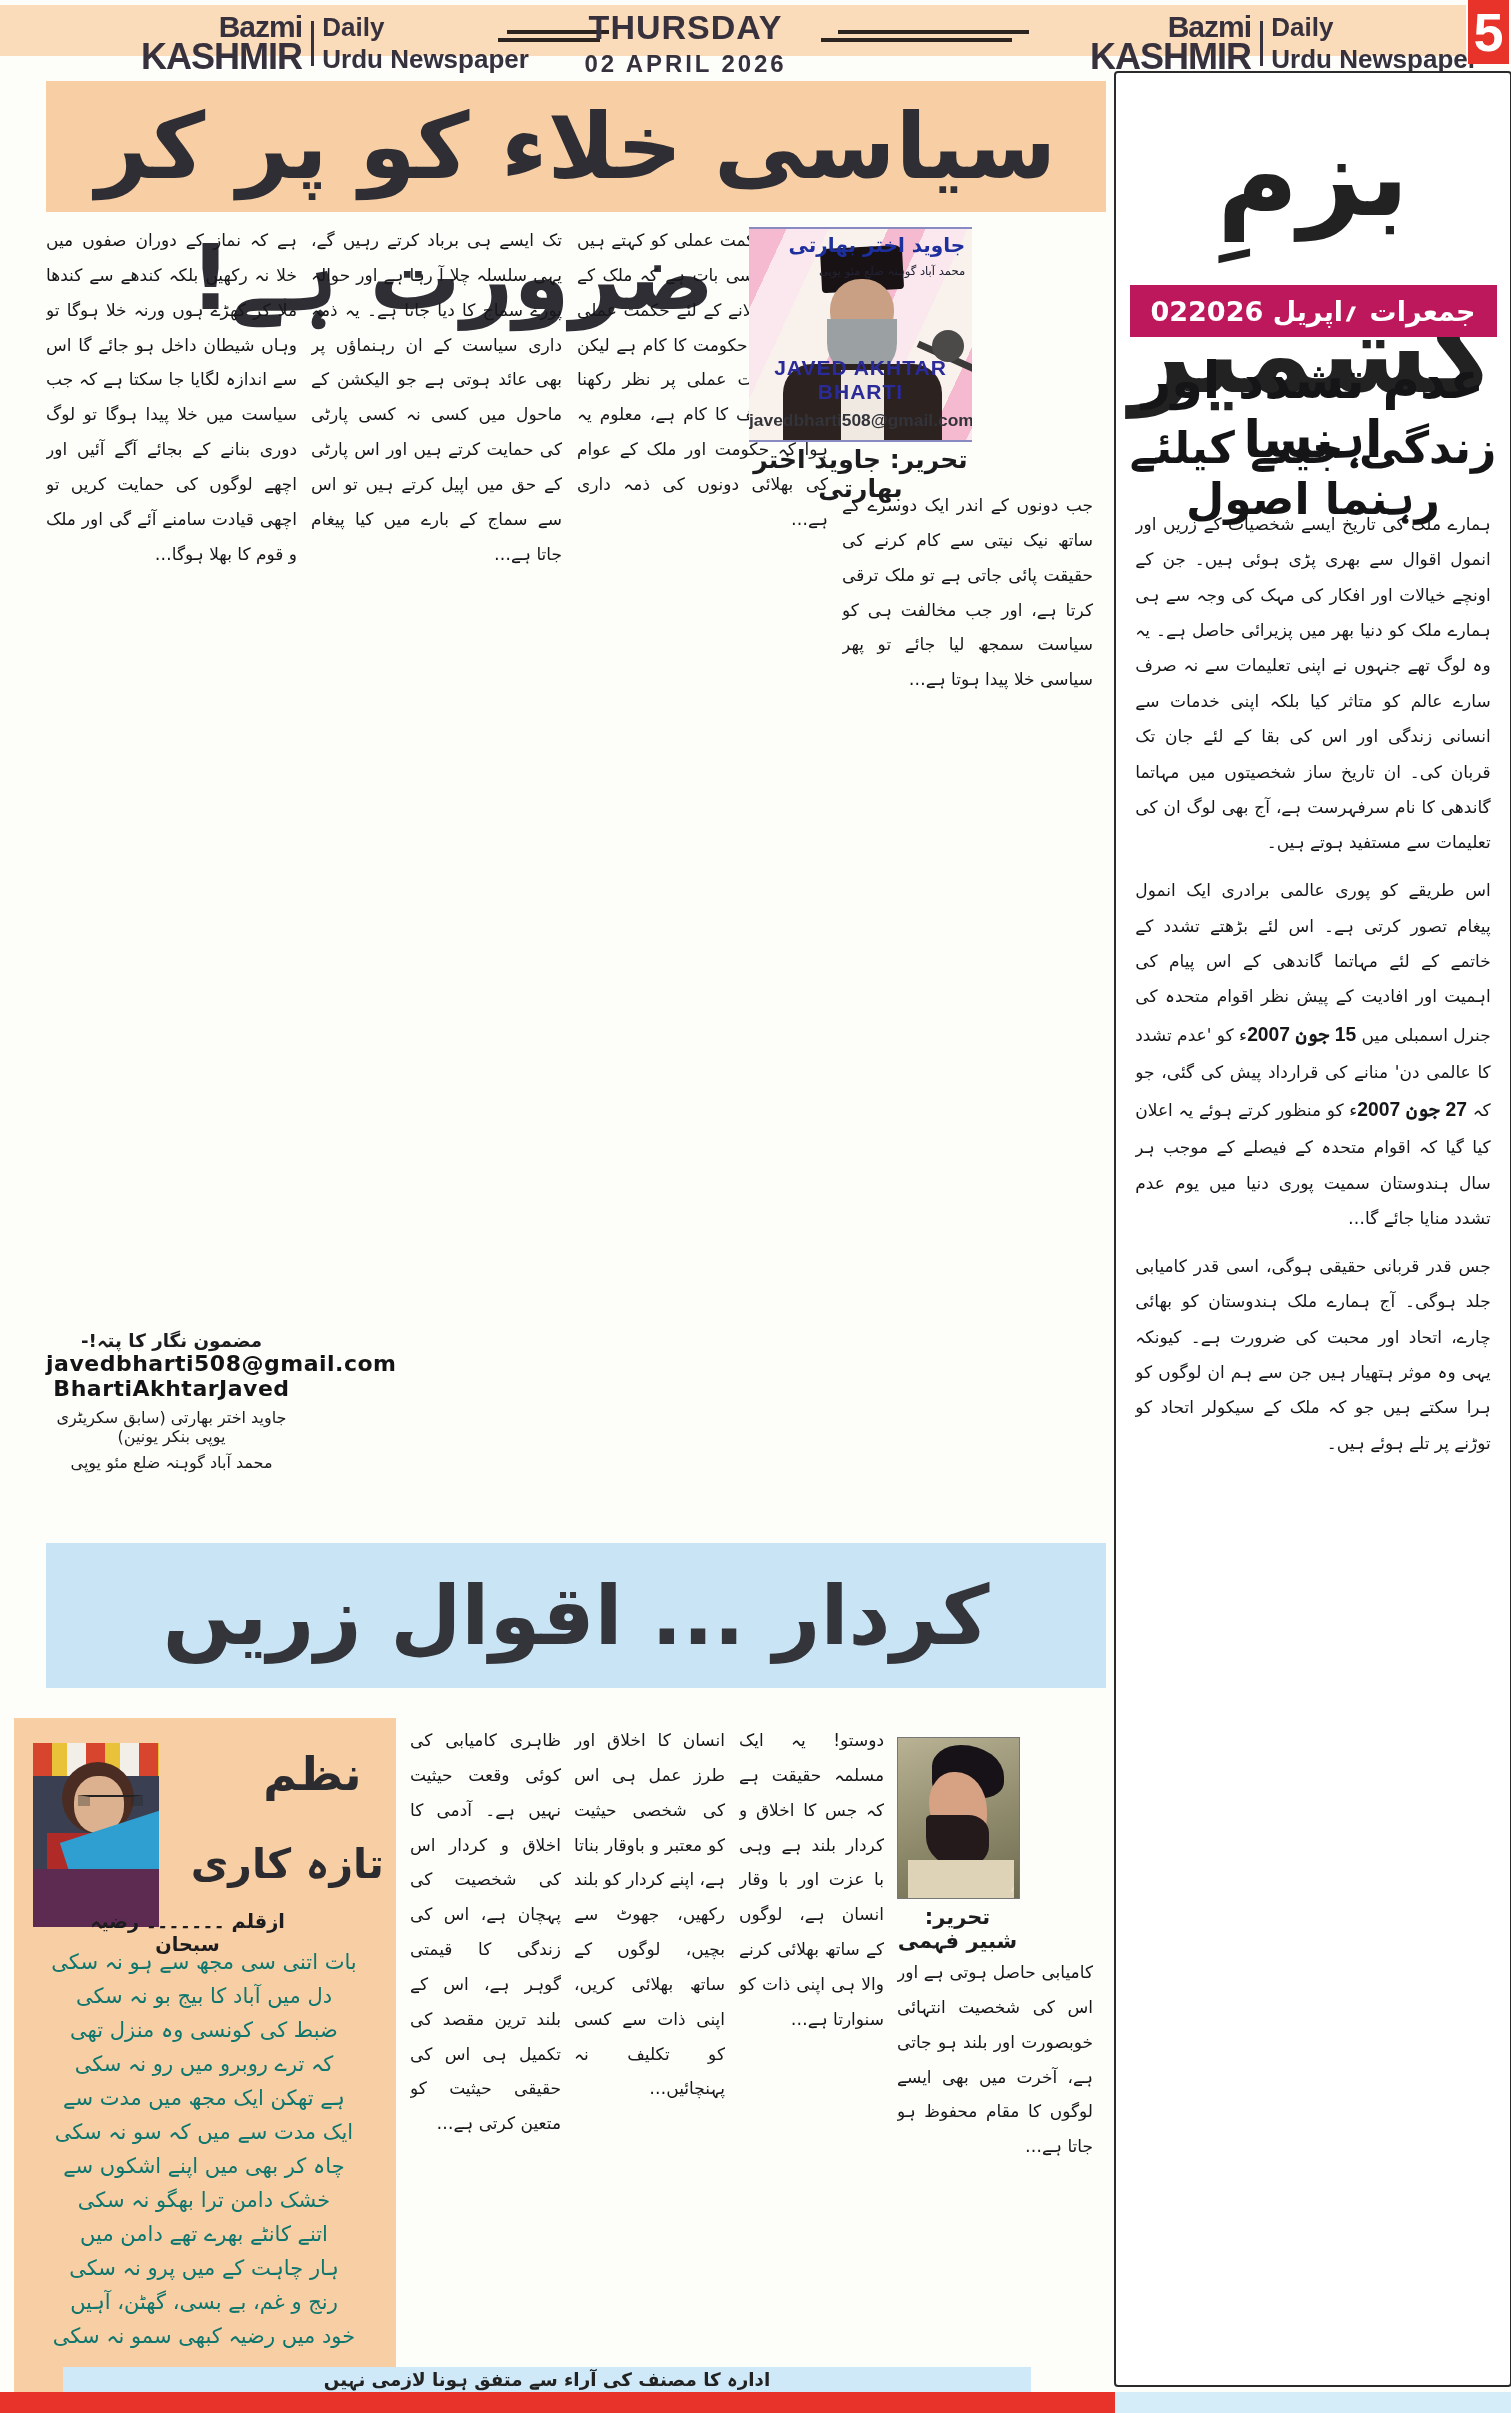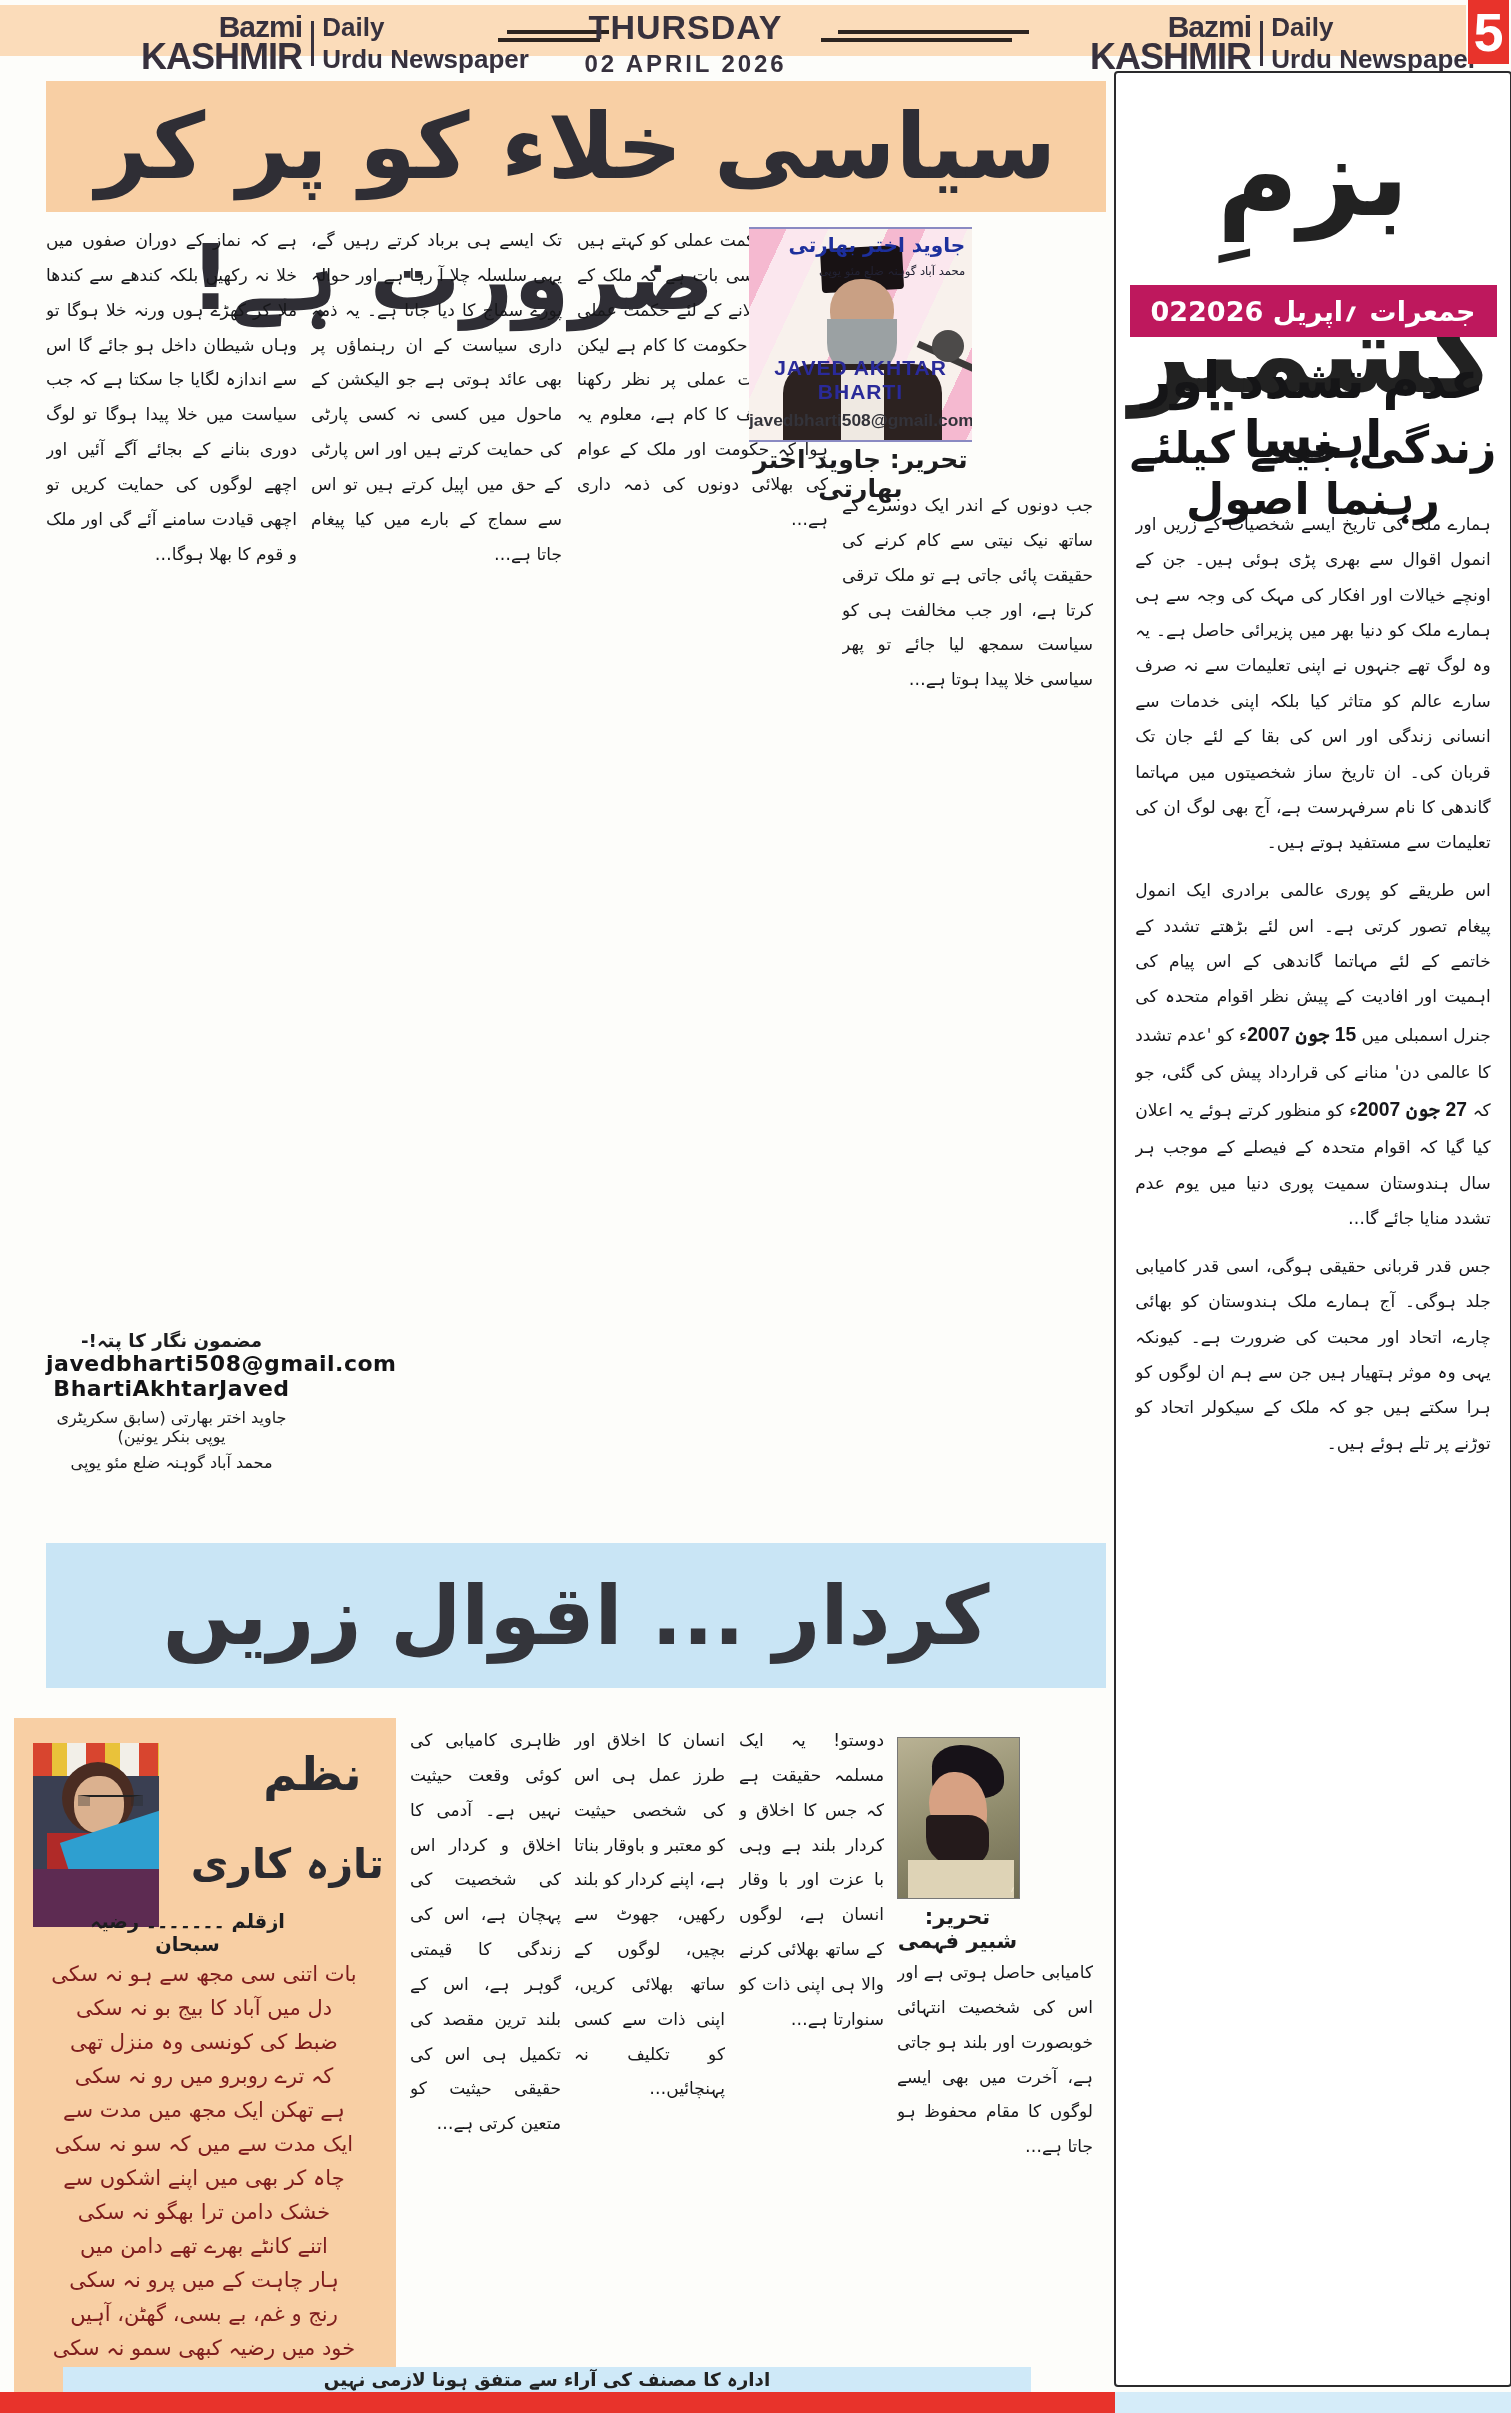--- a/index.html
+++ b/index.html
@@ -93,21 +93,21 @@
   #poet-photo .hair{position:absolute;left:29px;top:19.3px;width:72px;height:72px;background:#4a2c22;border-radius:50%;}
   #poet-photo .face{position:absolute;left:41px;top:33px;width:50px;height:57px;background:#dbb18f;border-radius:46%;}
   #poet-photo .glasses{position:absolute;left:45px;top:52px;width:41px;height:8.7px;
      border-top:2.4px solid #222;border-left:12.6px solid rgba(40,40,40,.35);border-right:12.6px solid rgba(40,40,40,.35);}
   #poet-photo .blouse{position:absolute;left:14.5px;top:90px;width:58px;height:58px;background:#b02a28;}
   #poet-photo .saree{position:absolute;left:34px;top:82px;width:106px;height:63px;background:#2e9fd0;transform:rotate(-18deg);}
   #poet-photo .skirt{position:absolute;left:0px;top:126px;width:126px;height:58px;background:#5d2b52;}
   #poem-label{position:absolute;right:34px;top:29px;font-size:46px;font-weight:bold;color:#2b2b30;}
   #poem-title{position:absolute;right:11.6px;top:122px;font-size:41px;font-weight:bold;color:#2b2b30;}
   #poem-byline{position:absolute;left:58px;top:192px;width:232px;font-size:19.3px;font-weight:bold;}
-  #poem-lines{position:absolute;left:14.5px;top:227px;width:352px;font-size:21px;line-height:34px;color:#7f1d1d;margin-top:12px;}
+  #poem-lines{position:absolute;left:14.5px;top:227px;width:352px;font-size:21px;line-height:34px;color:#0f766e;}
 
   
   #q-col1{left:410px;top:1723px;width:151px;height:632px;overflow:hidden;}
   #q-col2{left:574px;top:1723px;width:151px;height:632px;overflow:hidden;}
   #q-col3{left:739px;top:1723px;width:145px;height:632px;overflow:hidden;}
   #subject-photo{left:897px;top:1737px;width:121px;height:160px;
      background:linear-gradient(160deg,#b9b294 0%,#8e8a6b 55%,#6f6b52 100%);overflow:hidden;border:1px solid #777;}
   #subject-photo .hair{position:absolute;left:34px;top:6.8px;width:72px;height:53px;background:#171218;border-radius:40% 60% 30% 30%;}
   #subject-photo .face{position:absolute;left:31px;top:34px;width:58px;height:72px;background:#d7a183;border-radius:44% 56% 40% 60%;}
   #subject-photo .beard{position:absolute;left:28px;top:77px;width:63px;height:53px;background:#241a1b;border-radius:10% 40% 50% 70%;}

